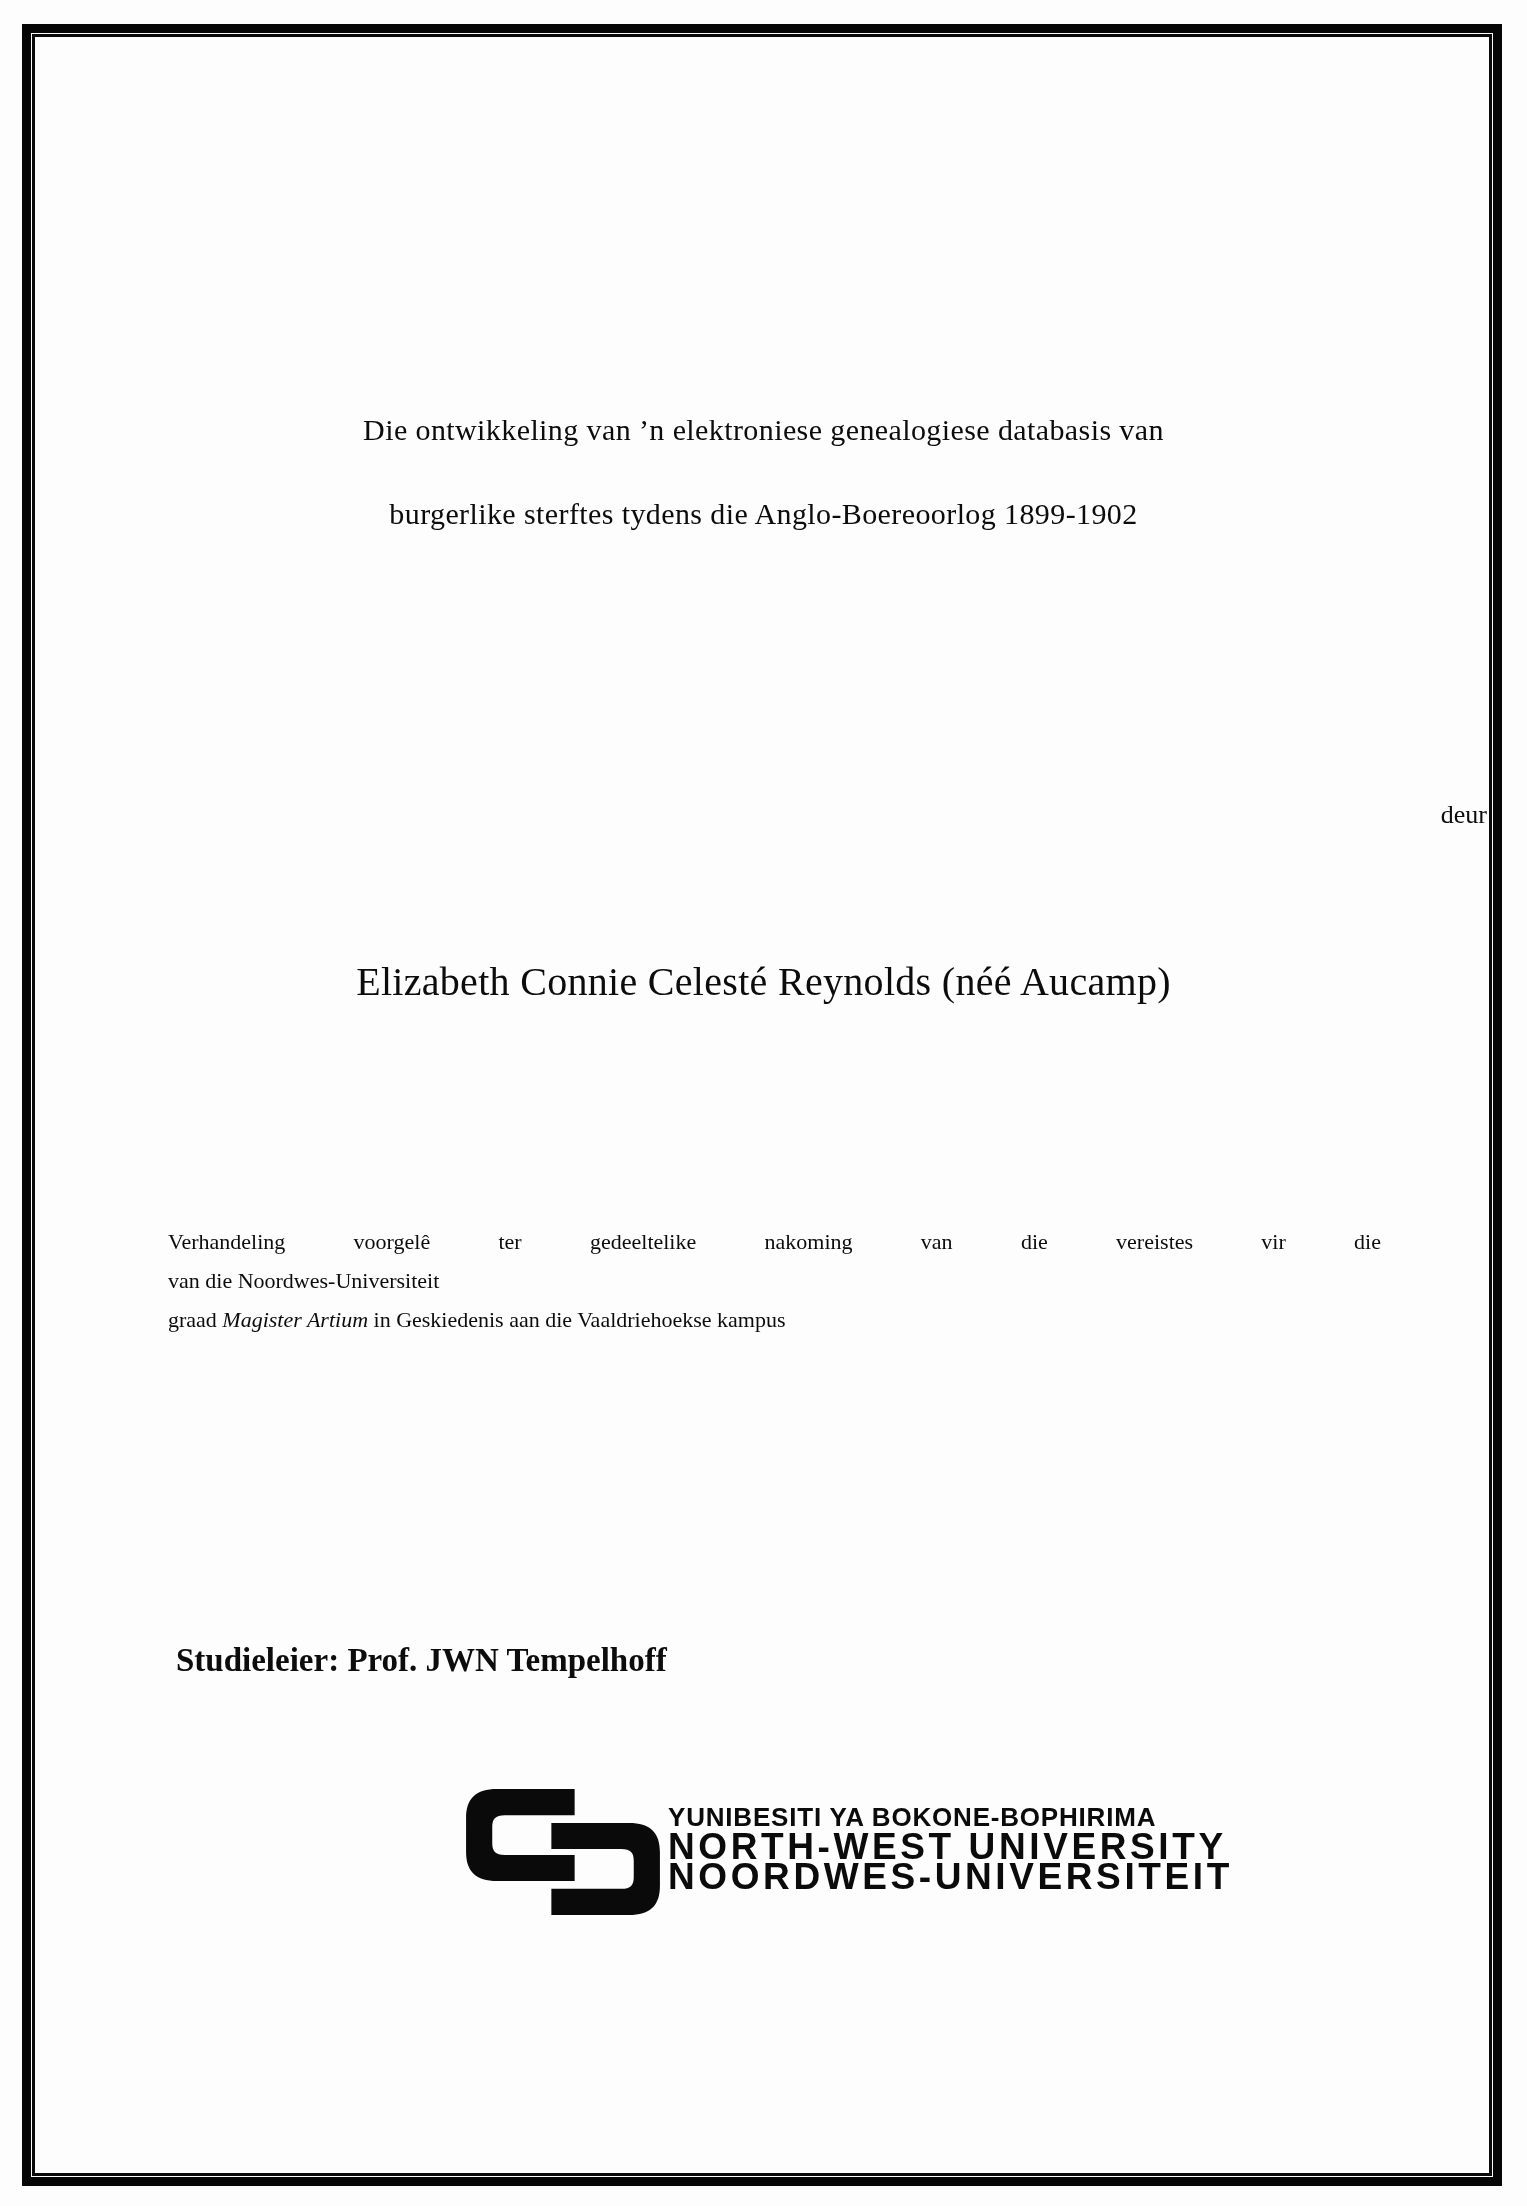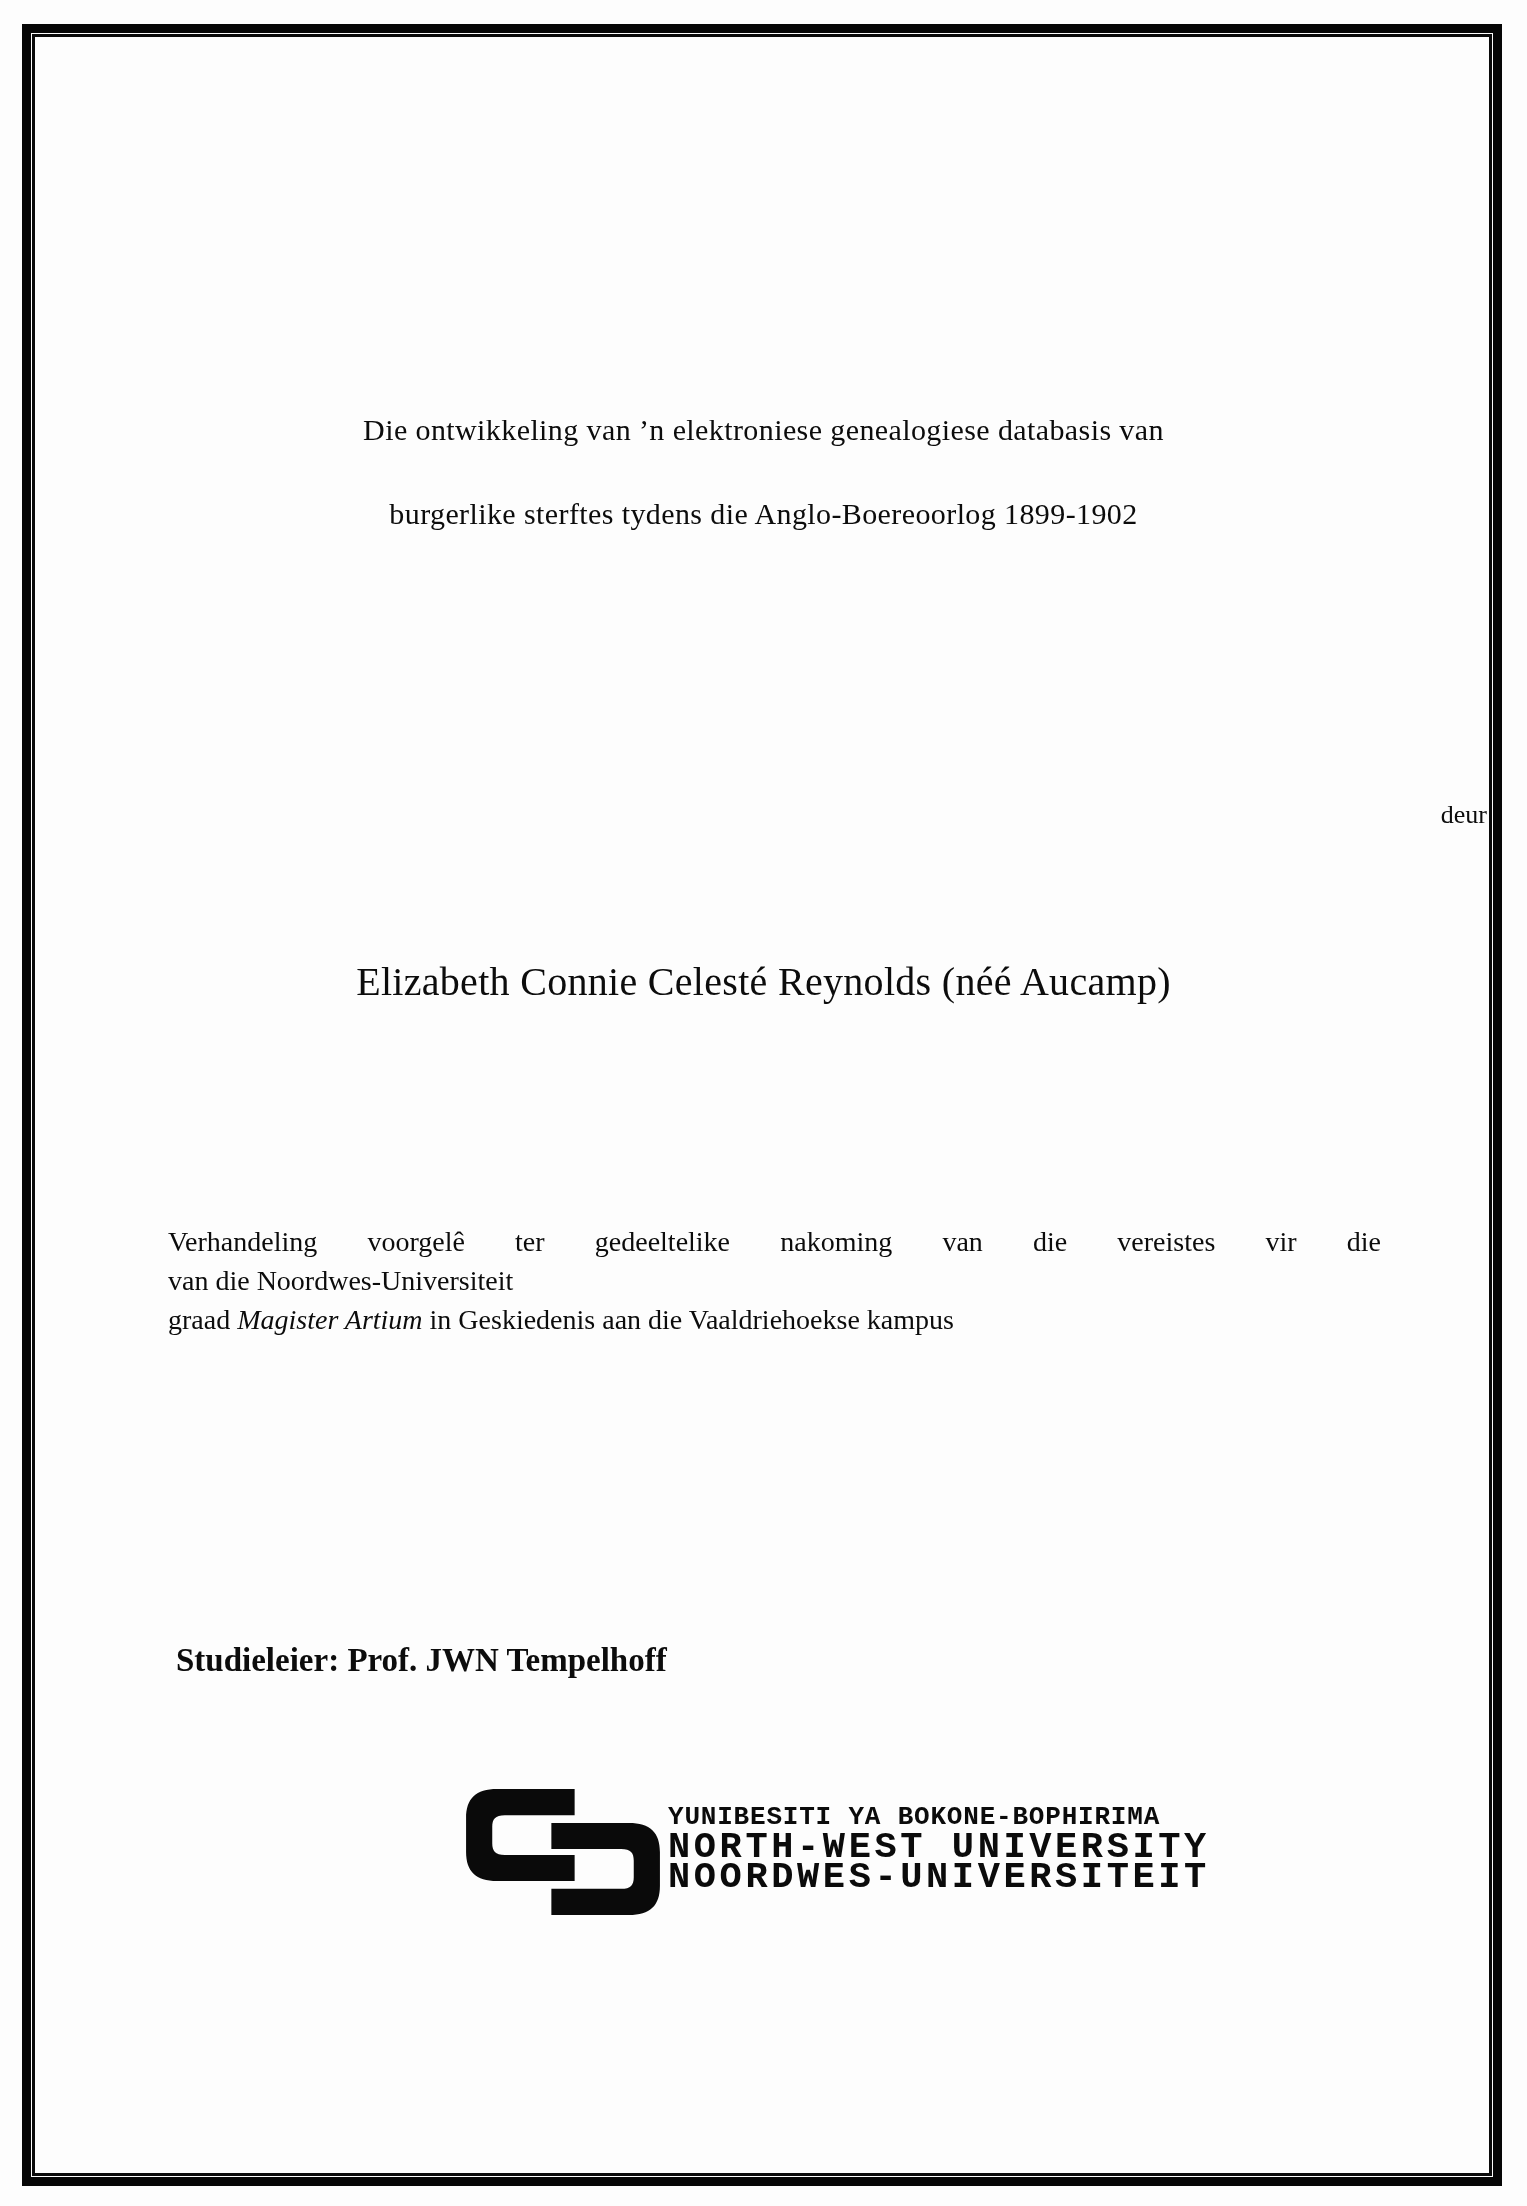--- a/index.html
+++ b/index.html
@@ -60,21 +60,21 @@
     top: 958px;
     text-align: center;
     font-size: 40px;
     letter-spacing: 0.3px;
   }
   .statement {
     position: absolute;
     left: 168px;
     width: 1213px;
     top: 1222px;
-    font-size: 28px;
+    font-size: 22px;
     line-height: 39px;
   }
   .statement .justified {
     text-align: justify;
     text-align-last: justify;
   }
   .statement .italic {
     font-style: italic;
   }
   .supervisor-block {
@@ -93,21 +93,21 @@
     align-items: flex-start;
   }
   .logo-mark {
     flex: 0 0 auto;
     width: 194px;
     height: 126px;
   }
   .logo-text {
     margin-left: 8px;
     padding-top: 13px;
-    font-family: Liberation Mono, monospace;
+    font-family: Liberation Sans, sans-serif;
     font-weight: 700;
     color: #0b0b0b;
     white-space: nowrap;
   }
   .logo-text .l1 {
     font-size: 26px;
     line-height: 30px;
     letter-spacing: 0.8px;
   }
   .logo-text .l2, .logo-text .l3 {

